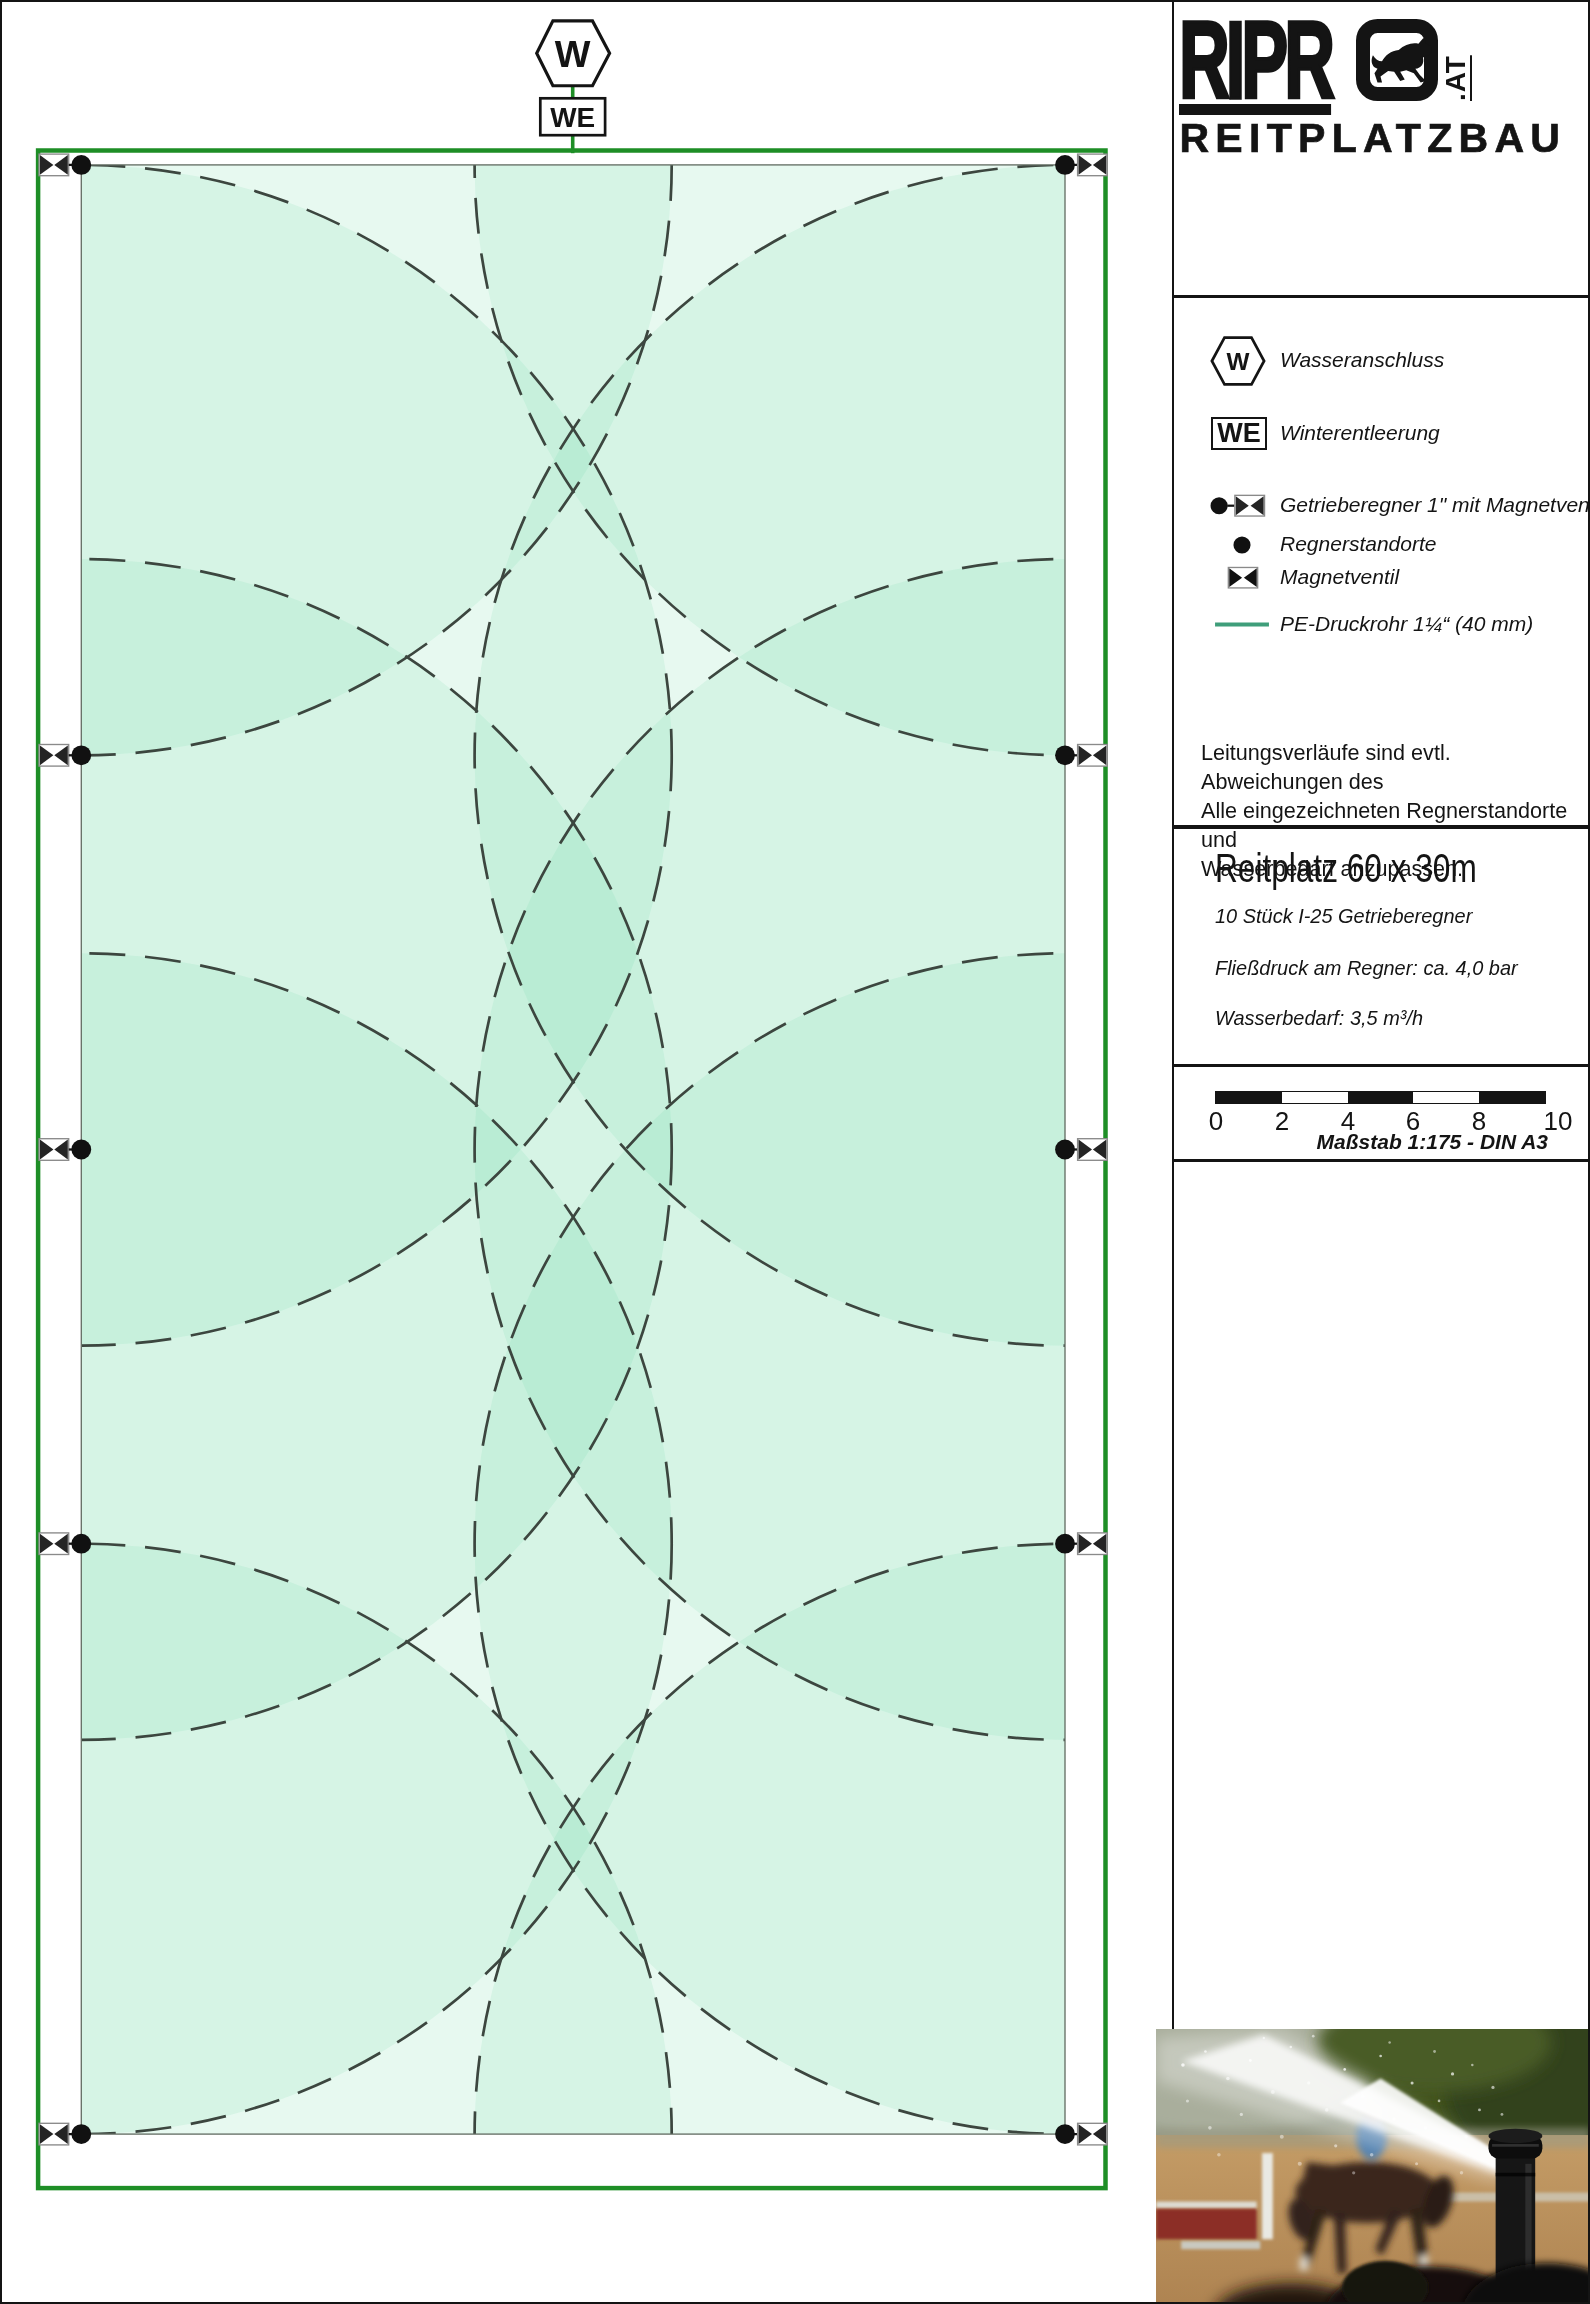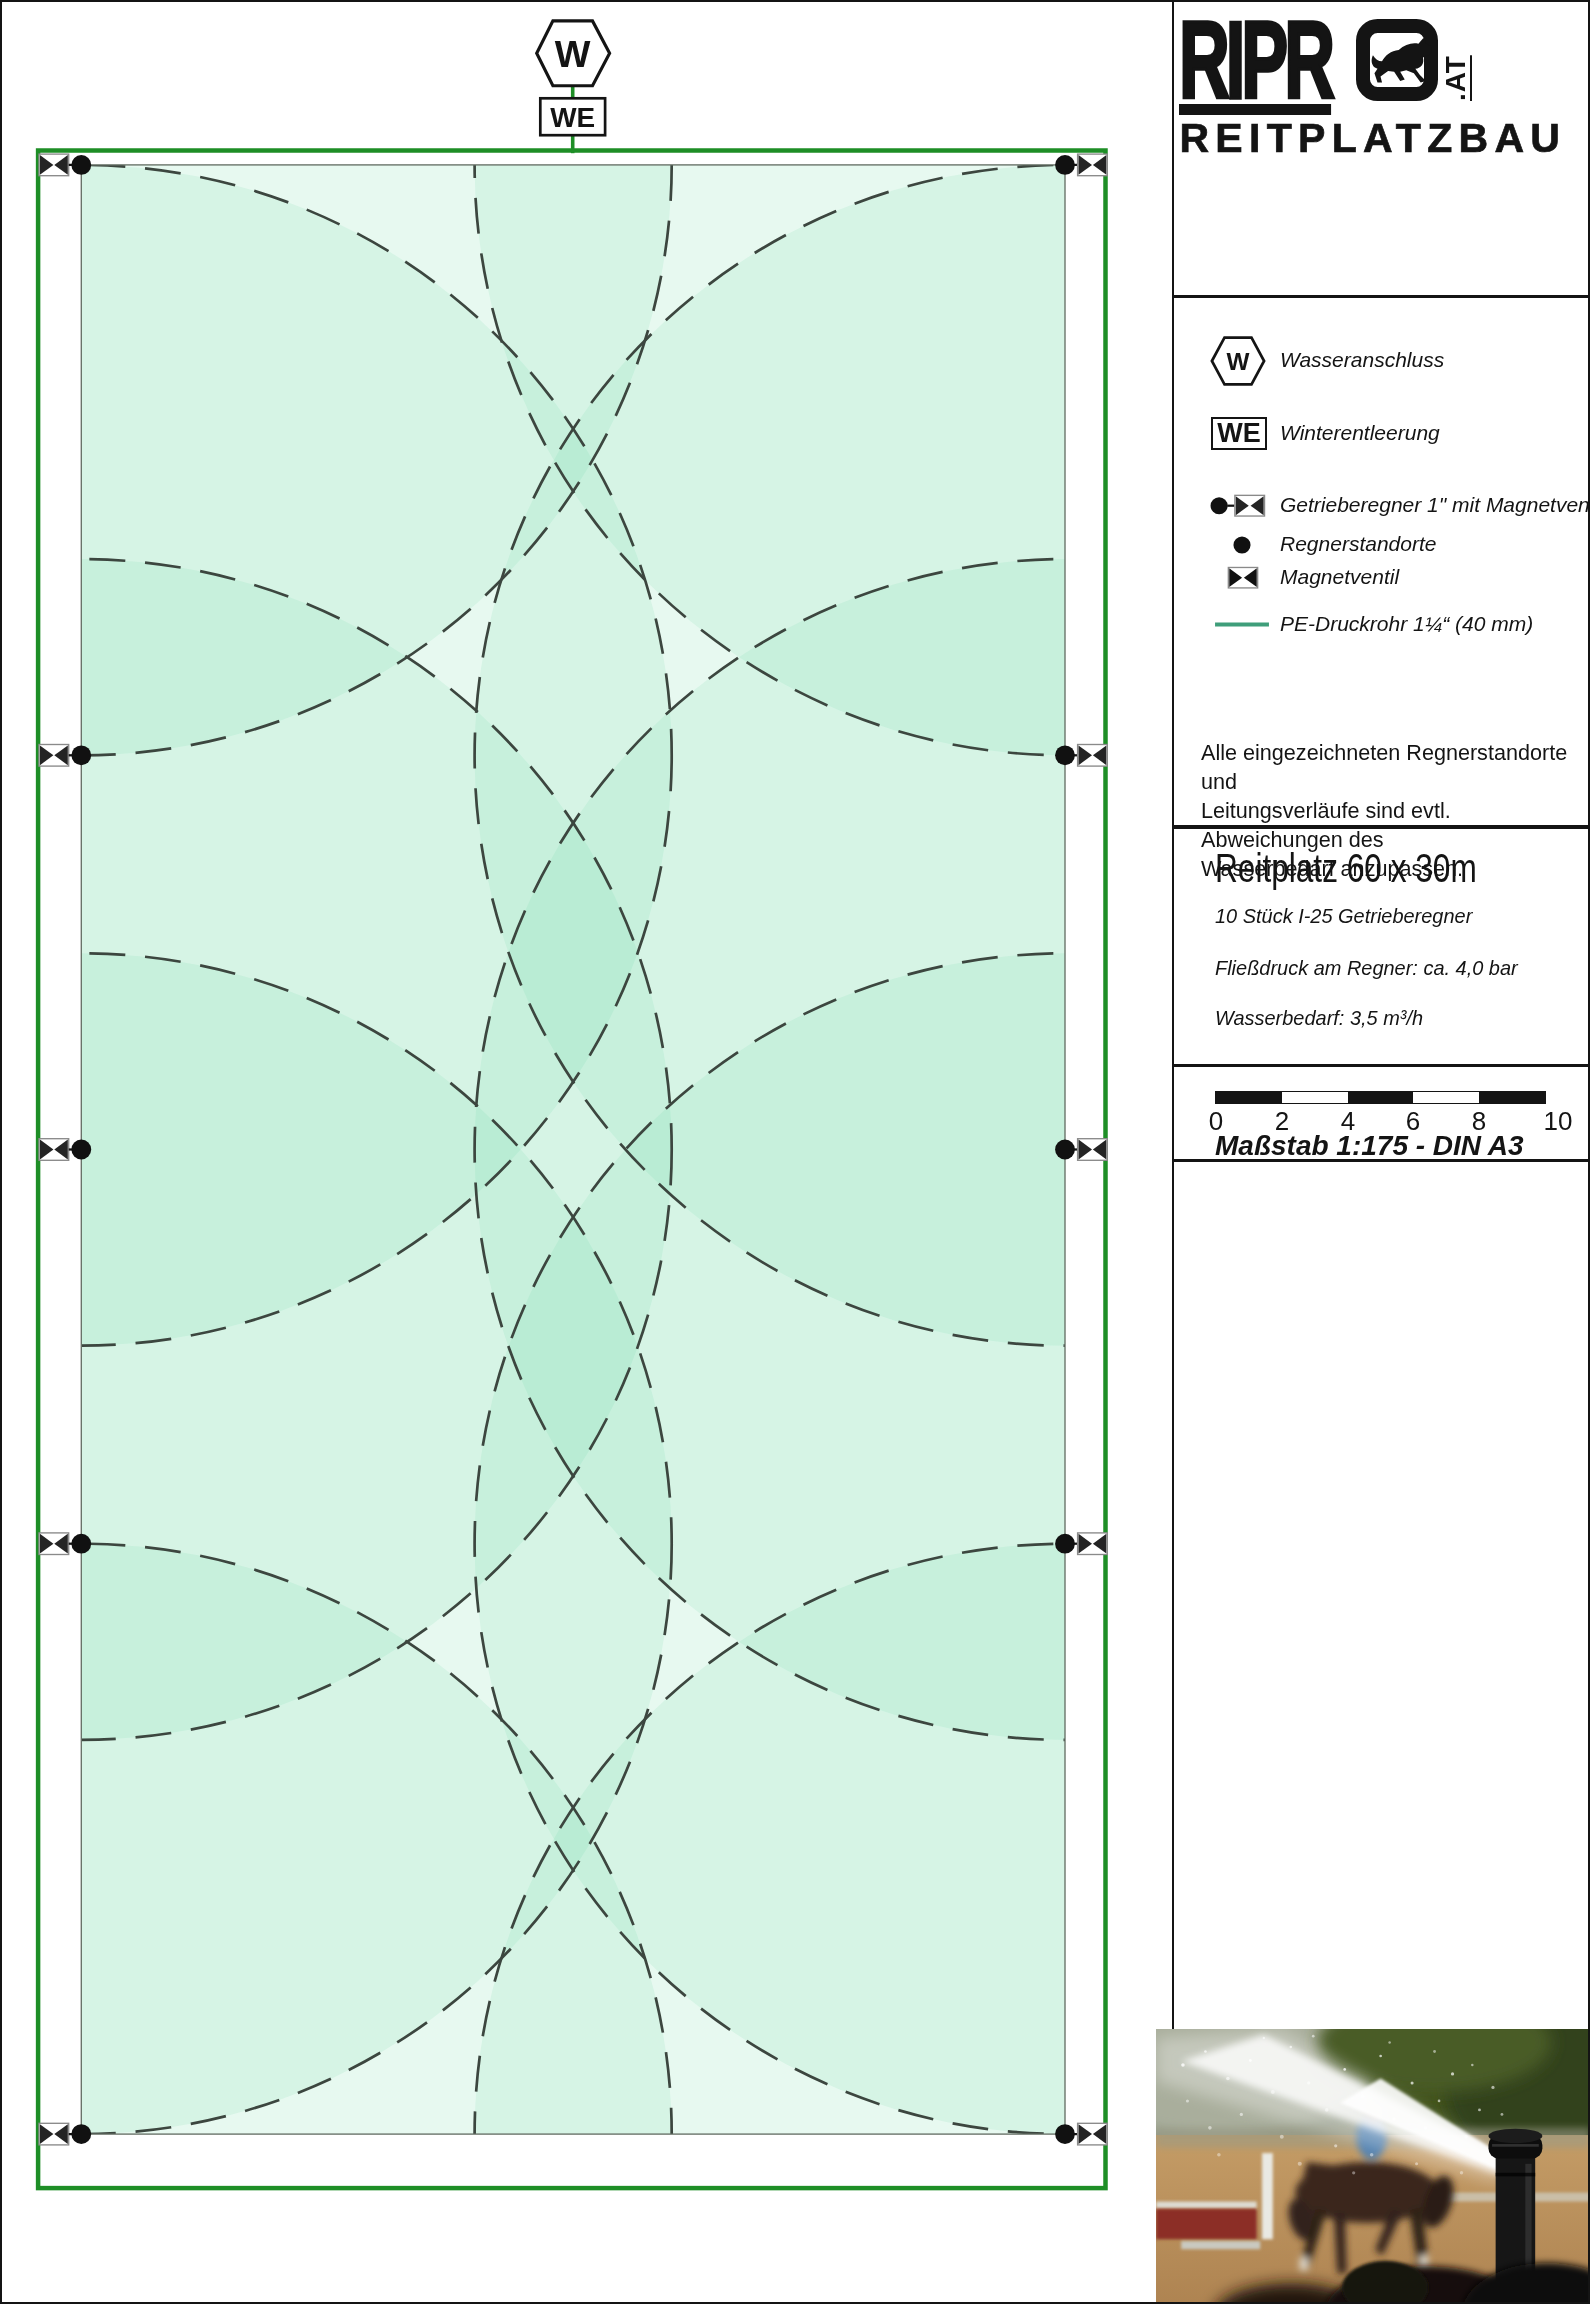--- a/index.html
+++ b/index.html
@@ -47,22 +47,22 @@
   .tb-spec{position:absolute;left:41px;font-size:21px;font-style:italic;white-space:nowrap;
            transform:scaleX(0.95);transform-origin:left top;}
   .s1{top:902px;} .s2{top:954px;} .s3{top:1004px;}
 
   
   .scalebar{position:absolute;left:41px;top:1089px;width:329px;height:10.8px;border:1.8px solid #141414;
             display:flex;}
   .scalebar div{flex:1;}
   .seg-b{background:#141414;} .seg-w{background:#fff;}
   .tick{position:absolute;top:1104px;font-size:26px;transform:translateX(-50%);}
-  .scale-caption{position:absolute;left:41px;top:1128px;width:333px;text-align:left;
-                 font-size:28px;font-weight:700;font-style:italic;white-space:nowrap;}
+  .scale-caption{position:absolute;left:41px;top:1128px;width:333px;text-align:right;
+                 font-size:21px;font-weight:700;font-style:italic;white-space:nowrap;}
 
   
   .photo{position:absolute;left:1154px;top:2027px;width:434px;height:275px;z-index:5;overflow:hidden;}
 </style>
 </head>
 <body>
 
 <div class="sheet">
 
   <svg class="plan-svg" width="1172" height="2304" viewBox="0 0 1302 2560">
@@ -201,22 +201,22 @@
     </div>
 
     <div class="legend-row" style="top:623px;">
       <svg class="legend-icon" style="left:39px;top:-3.6px;" width="58" height="7.2" viewBox="0 0 64 8">
         <line x1="2" y1="4" x2="62" y2="4" stroke="#3f9e7a" stroke-width="4.5"></line>
       </svg>
       <span class="legend-label" style="top:-12.6px;">PE-Druckrohr 1¼“ (40 mm)</span>
     </div>
 
     <div class="note">
+      <div>Leitungsverläufe sind evtl. Abweichungen des</div>
       <div>Alle eingezeichneten Regnerstandorte und</div>
-      <div>Leitungsverläufe sind evtl. Abweichungen des</div>
       <div>Wasserbedarf anzupassen.</div>
     </div>
     <div class="divider d2"></div>
 
     <div class="tb-title">Reitplatz 60 x 30m</div>
     <div class="tb-spec s1">10 Stück I-25 Getrieberegner</div>
     <div class="tb-spec s2">Fließdruck am Regner: ca. 4,0 bar</div>
     <div class="tb-spec s3">Wasserbedarf: 3,5 m³/h</div>
     <div class="divider d3"></div>
 

